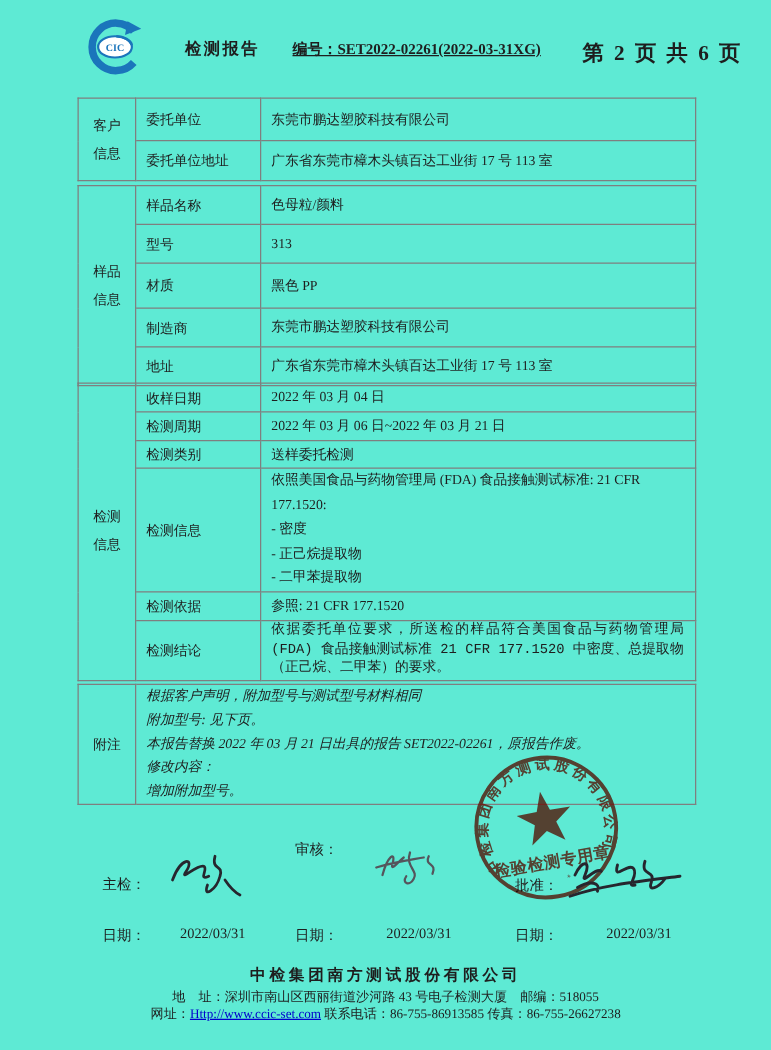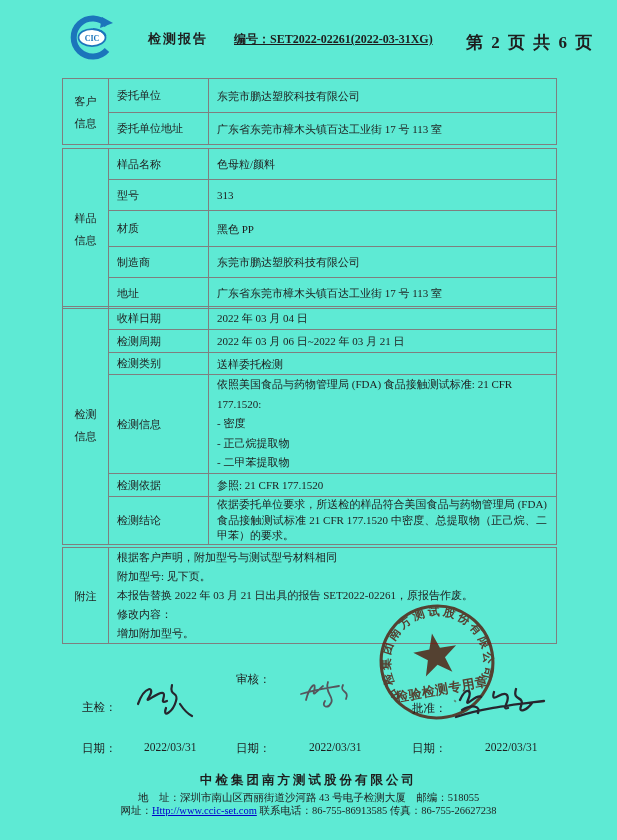--- a/index.html
+++ b/index.html
@@ -15,22 +15,22 @@
   
   table.doc{position:absolute;left:62px;border-collapse:collapse;table-layout:fixed;
             width:494px;font-size:11px;}
   table.doc td{border:1px solid #7f7f7f;vertical-align:middle;padding:0 8px;
                overflow:hidden;color:#1e1e1e;}
   td.sec{text-align:center;padding:0;}
   td.sec .sec-inner{width:26px;margin:0 auto;word-break:break-all;line-height:22px;}
   td.lbl{padding-left:11px;}
   td.val{padding-left:12px;line-height:16px;}
   td.val .ln{line-height:19.6px;white-space:normal;}
-  td.val.justify{text-align:justify;line-height:15.6px;padding-right:9px;}
-  td.note-val{padding-left:12px;}
+  td.val.justify{text-align:justify;line-height:15.6px;padding-right:9px;font-family:Liberation Mono, monospace;}
+  td.note-val{padding-left:12px;font-style:italic;}
   td.note-val .ln{line-height:19px;}
   .t-customer{top:78px;}
   .t-sample{top:148px;}
   .t-test{top:306px;}
   .t-notes{top:547px;}
 
   
   .sig-label{position:absolute;font-size:11.5px;}
   .sig-svg{position:absolute;z-index:6;}
   .date-val{position:absolute;font-size:11.5px;}

